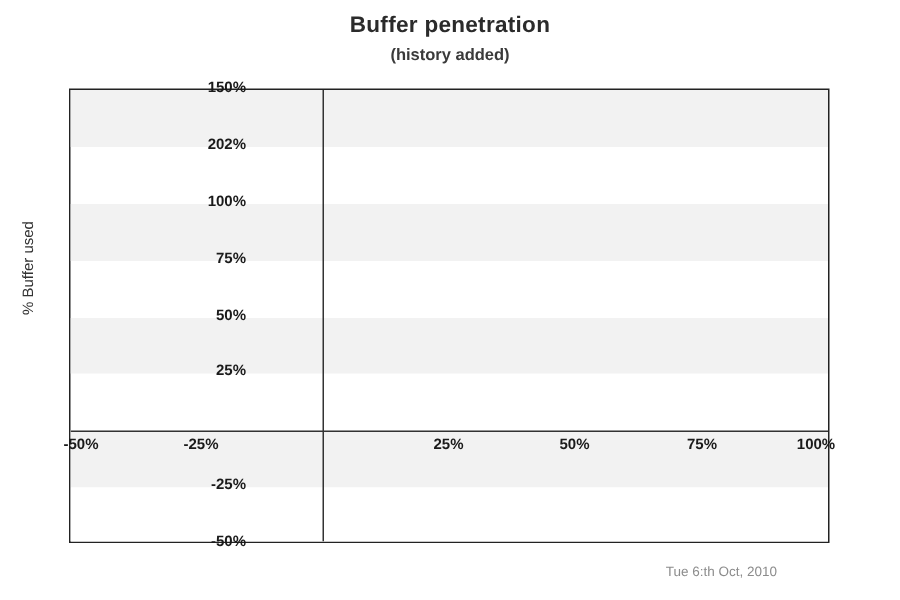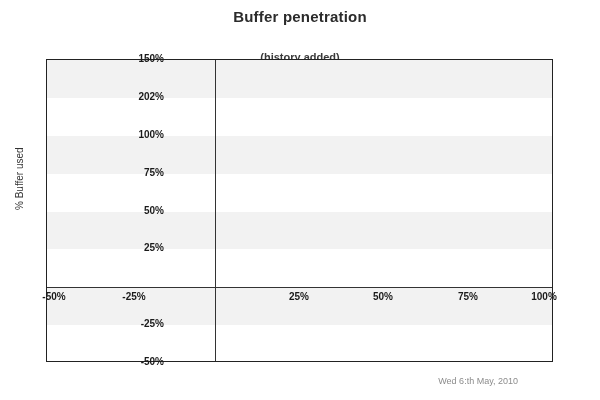--- a/index.html
+++ b/index.html
@@ -31,21 +31,20 @@
   }
   .subtitle {
     position: absolute;
     top: 31px;
     left: 0;
     width: 600px;
     text-align: center;
     font-size: 11px;
     font-weight: bold;
     color: #3a3a3a;
-    margin-top: 20px;
   }
   
   .plot {
     position: absolute;
     left: 46px;
     top: 59px;
     width: 507px;
     height: 303px;
     border: 1px solid #222;
     background: #ffffff;
@@ -167,15 +166,15 @@
   <div class="xtick-wrap">
     <div class="xtick" style="left:8px;top:232px;">-50%</div>
     <div class="xtick" style="left:88px;top:232px;">-25%</div>
     <div class="xtick" style="left:253px;top:232px;">25%</div>
     <div class="xtick" style="left:337px;top:232px;">50%</div>
     <div class="xtick" style="left:422px;top:232px;">75%</div>
     <div class="xtick" style="left:498px;top:232px;">100%</div>
   </div>
 
   <div class="ylabel">% Buffer used</div>
-  <div class="datestamp">Wed 6:th May, 2010</div>
+  <div class="datestamp">Tue 6:th Oct, 2010</div>
 
 </div>
 
 </body></html>

